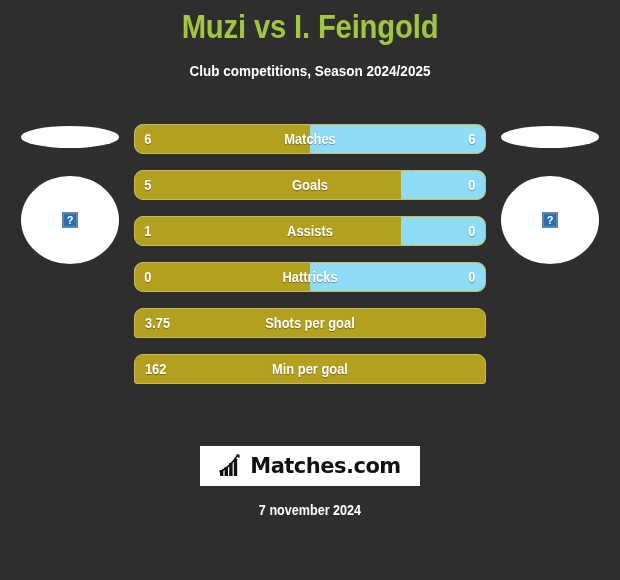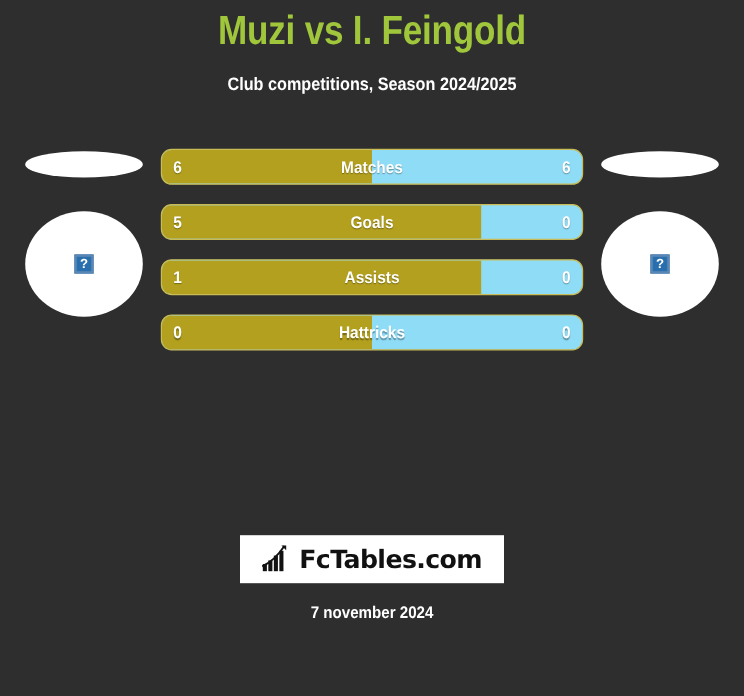--- a/index.html
+++ b/index.html
@@ -250,30 +250,40 @@
         <div class="bar-val away">0</div>
         <div class="bar-label">Assists</div>
       </div>
       <div class="bar-row">
         <div class="bar-track">
           <div class="bar-fill" style="width: 50%;"></div>
         </div>
         <div class="bar-val home">0</div>
         <div class="bar-val away">0</div>
         <div class="bar-label">Hattricks</div>
+      </div>
+      <div class="bar-row">
+        <div class="bar-track solid"></div>
+        <div class="bar-val home">3.75</div>
+        <div class="bar-label">Shots per goal</div>
+      </div>
+      <div class="bar-row">
+        <div class="bar-track solid"></div>
+        <div class="bar-val home">162</div>
+        <div class="bar-label">Min per goal</div>
       </div>
     </div>
 
   <div class="logo">
     <svg class="logo-icon" width="26" height="24" viewBox="0 0 26 24">
       <rect x="1" y="16" width="3.4" height="6" fill="#111111"></rect>
       <rect x="5.6" y="13" width="3.4" height="9" fill="#111111"></rect>
       <rect x="10.2" y="9" width="3.4" height="13" fill="#111111"></rect>
       <rect x="14.8" y="5" width="3.4" height="17" fill="#111111"></rect>
       <path d="M0.5 18 C7 15, 13 10, 19 1" stroke="#111111" stroke-width="1.6" fill="none"></path>
       <path d="M16.5 0.5 L20.5 0.5 L20.5 4.5 Z" fill="#111111"></path>
     </svg>
-    <span class="logo-text">FcTables.com</span>
+    <span class="logo-text">Matches.com</span>
   </div>
 
   <div class="date">7 november 2024</div>
 
 </div>
 
 </body></html>

